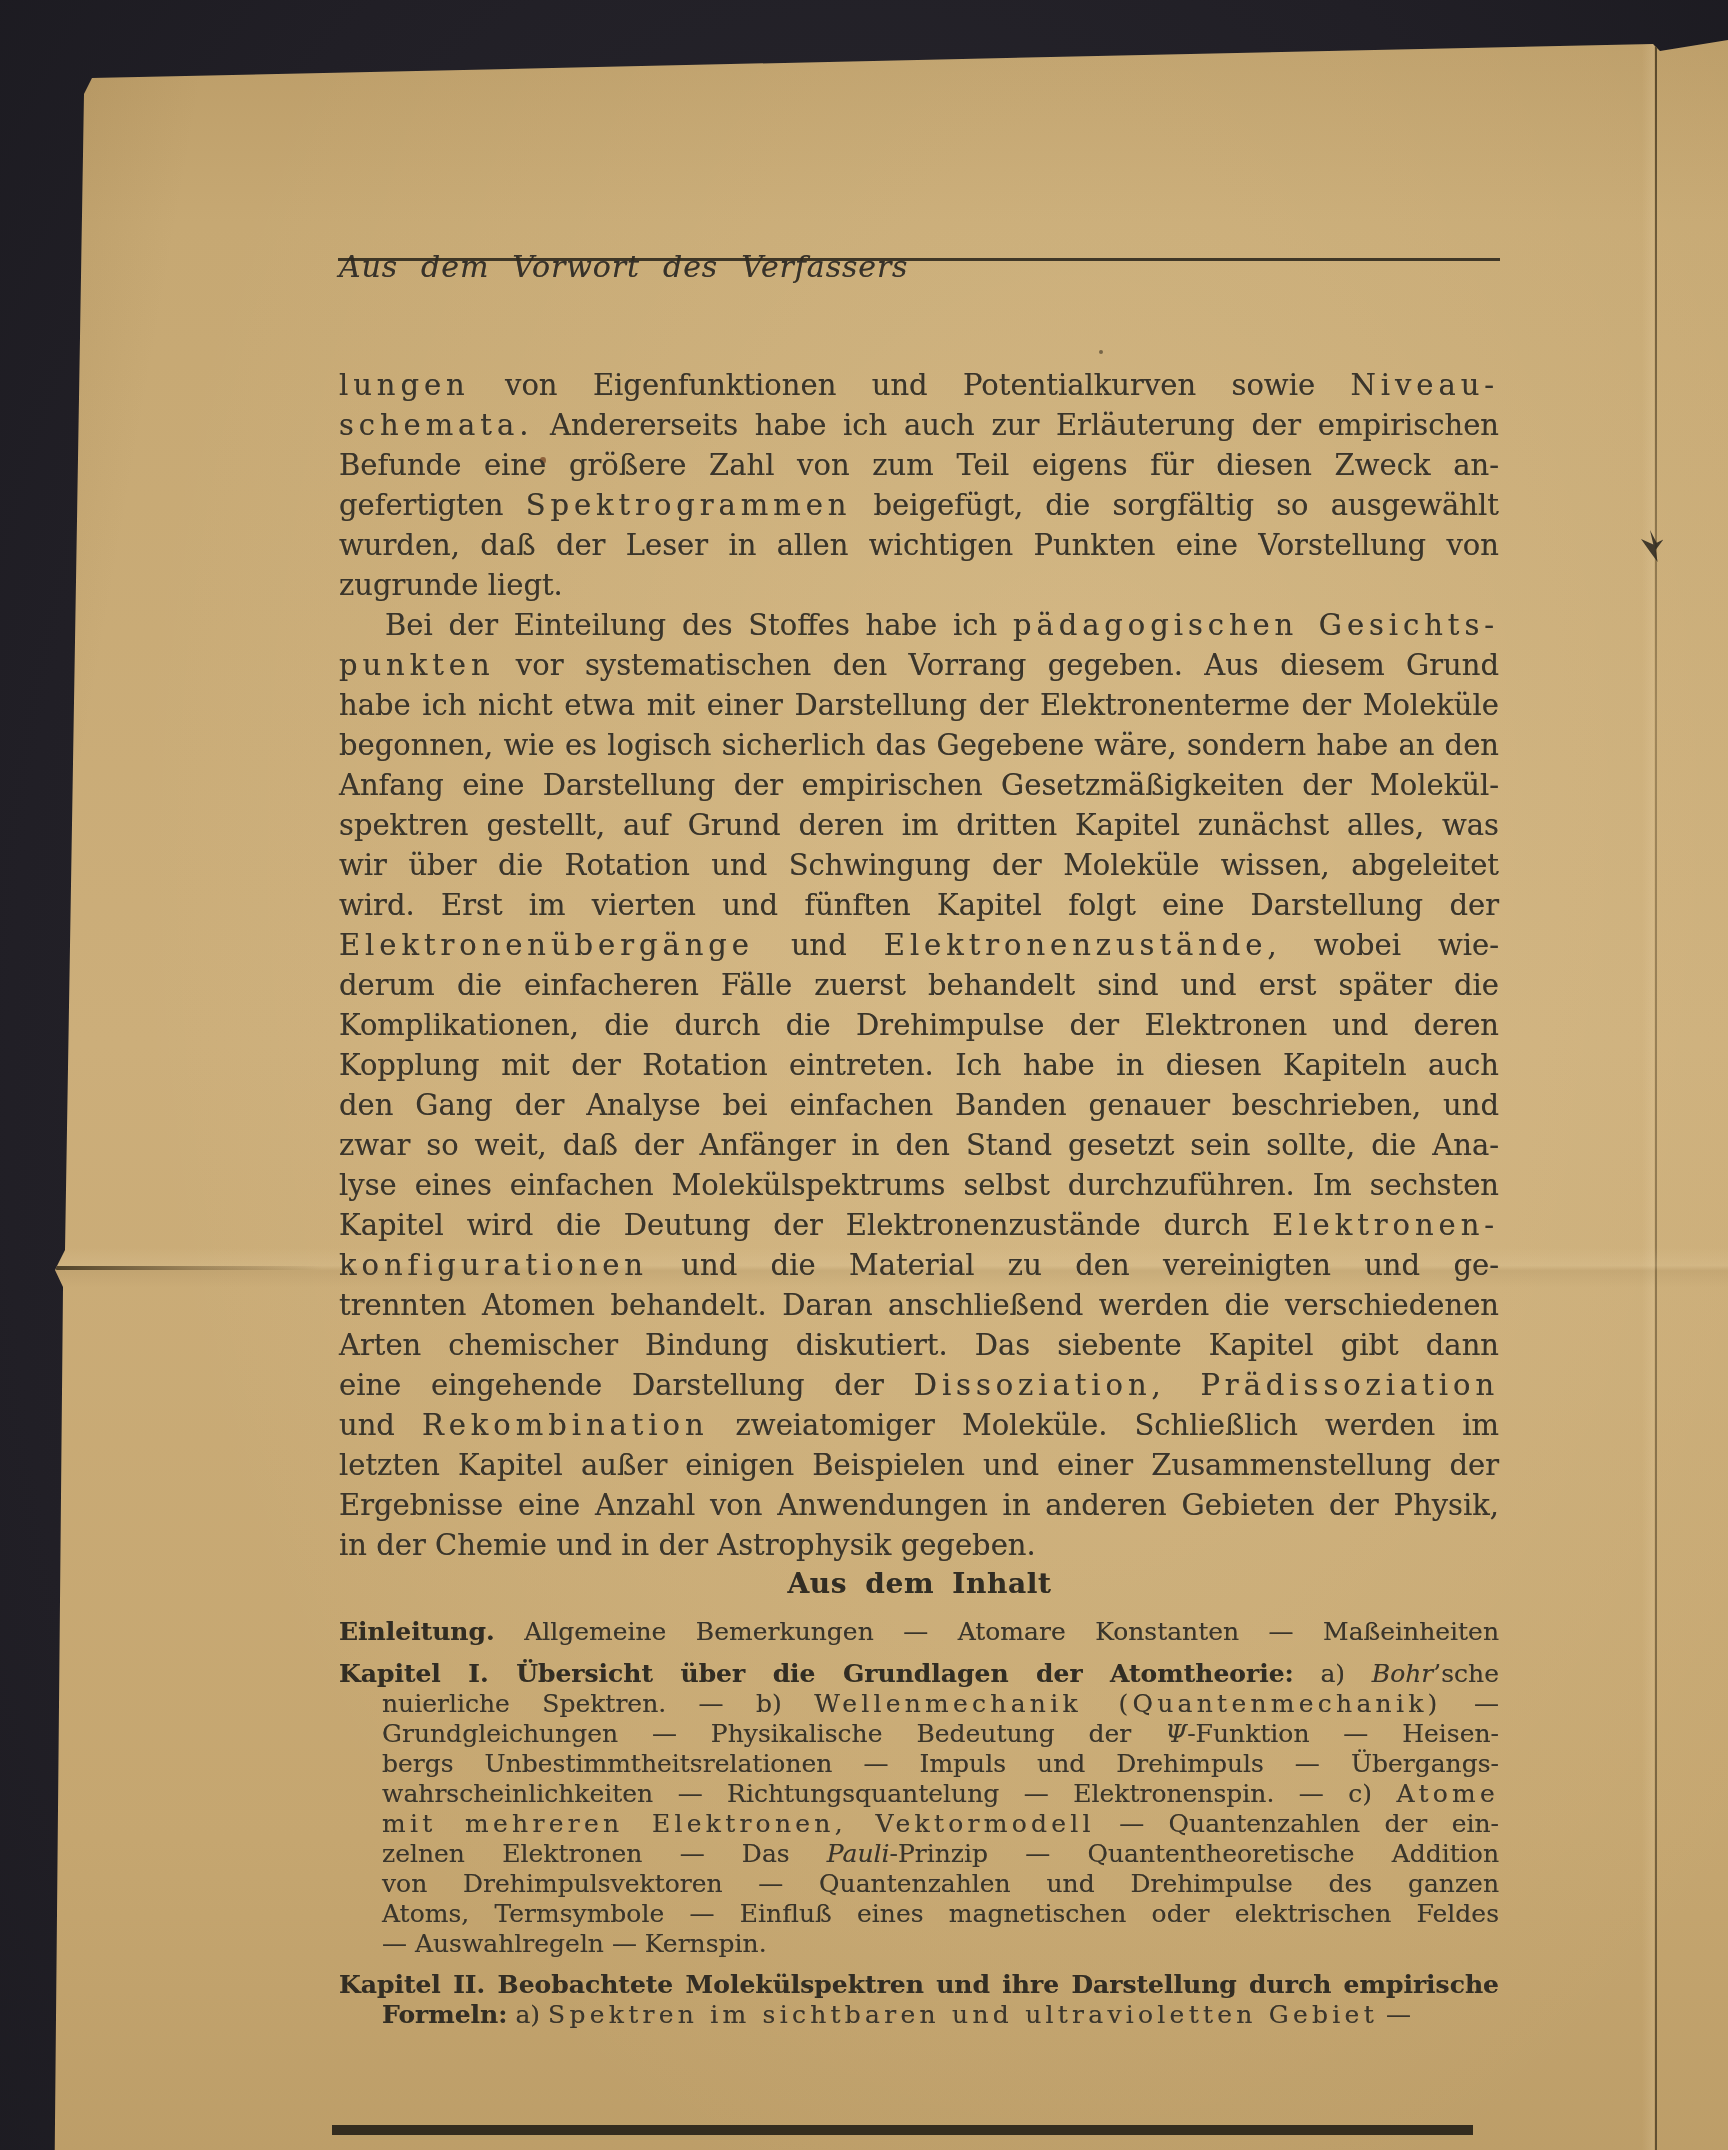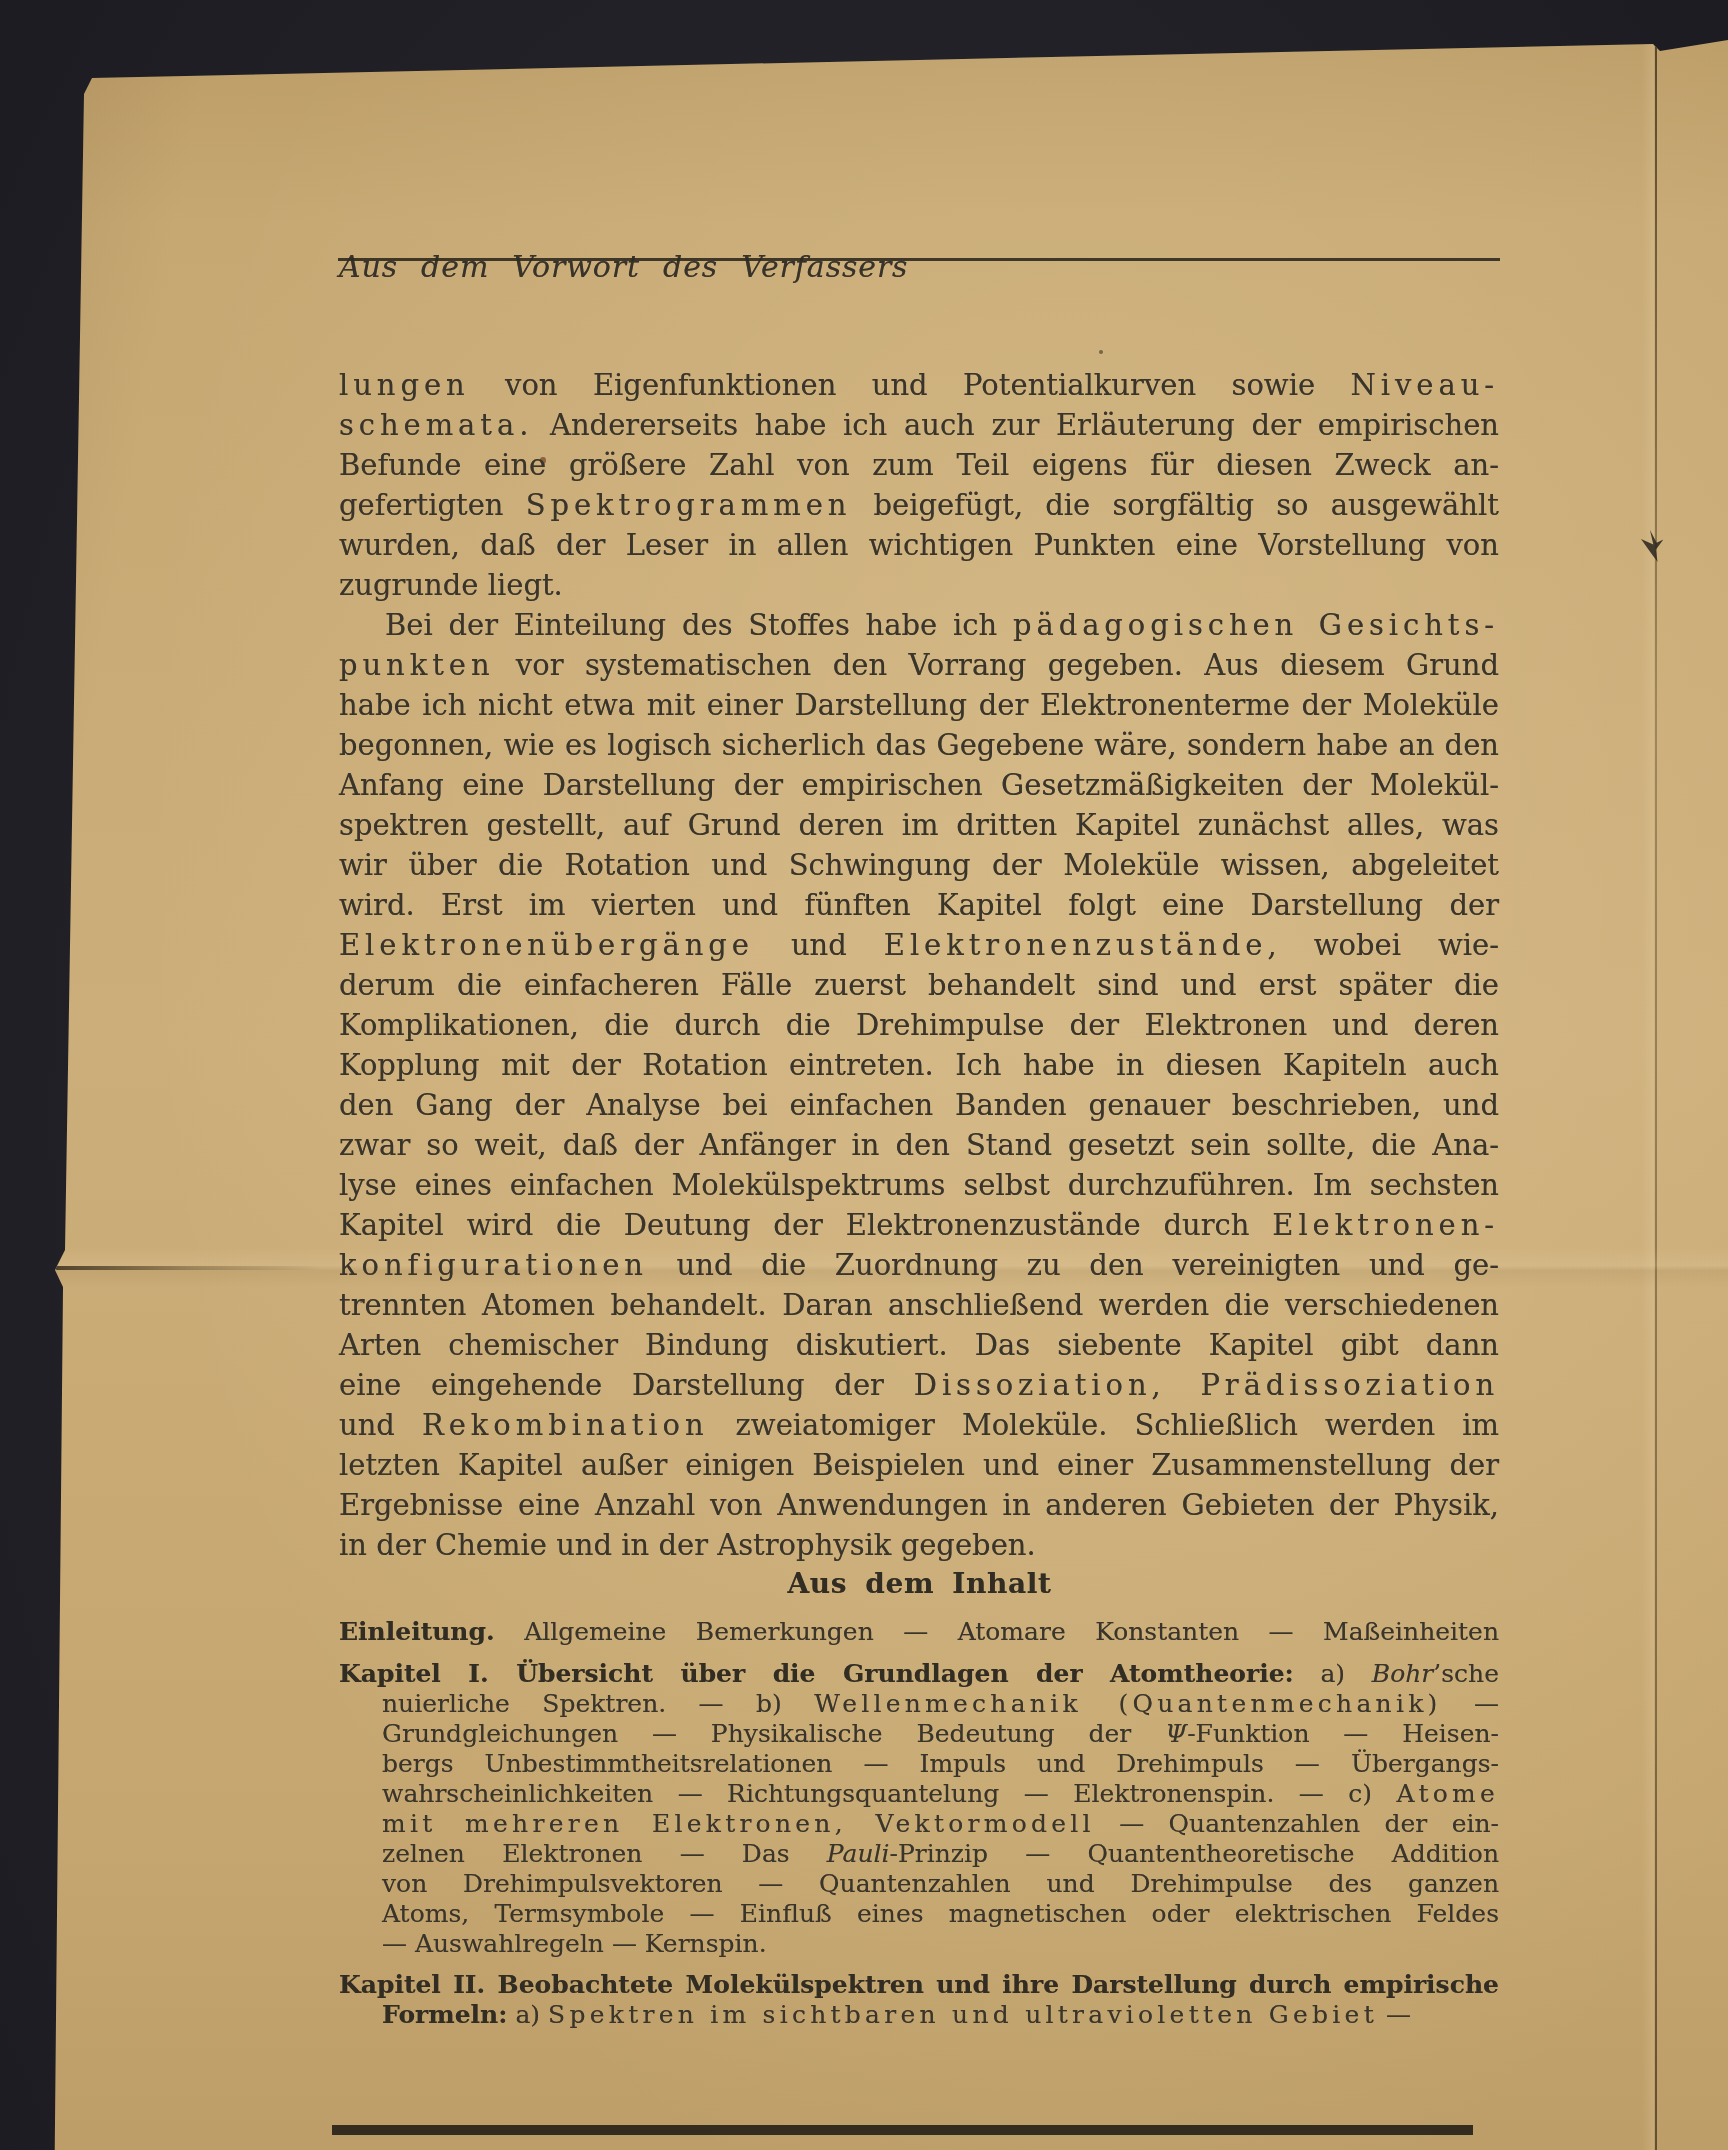--- a/index.html
+++ b/index.html
@@ -88,21 +88,21 @@
           <div class="tline"><span>wir über die Rotation und Schwingung der Moleküle wissen, abgeleitet</span></div>
           <div class="tline"><span>wird. Erst im vierten und fünften Kapitel folgt eine Darstellung der</span></div>
           <div class="tline"><span class="sp">Elektronenübergänge</span><span> und </span><span class="sp">Elektronenzustände</span><span>, wobei wie-</span></div>
           <div class="tline"><span>derum die einfacheren Fälle zuerst behandelt sind und erst später die</span></div>
           <div class="tline"><span>Komplikationen, die durch die Drehimpulse der Elektronen und deren</span></div>
           <div class="tline"><span>Kopplung mit der Rotation eintreten. Ich habe in diesen Kapiteln auch</span></div>
           <div class="tline"><span>den Gang der Analyse bei einfachen Banden genauer beschrieben, und</span></div>
           <div class="tline"><span>zwar so weit, daß der Anfänger in den Stand gesetzt sein sollte, die Ana-</span></div>
           <div class="tline"><span>lyse eines einfachen Molekülspektrums selbst durchzuführen. Im sechsten</span></div>
           <div class="tline"><span>Kapitel wird die Deutung der Elektronenzustände durch </span><span class="sp">Elektronen-</span></div>
-          <div class="tline"><span class="sp">konfigurationen</span><span> und die Zuordnung zu den vereinigten und ge-</span></div>
+          <div class="tline"><span class="sp">konfigurationen</span><span> und die Material zu den vereinigten und ge-</span></div>
           <div class="tline"><span>trennten Atomen behandelt. Daran anschließend werden die verschiedenen</span></div>
           <div class="tline"><span>Arten chemischer Bindung diskutiert. Das siebente Kapitel gibt dann</span></div>
           <div class="tline"><span>eine eingehende Darstellung der </span><span class="sp">Dissoziation, Prädissoziation</span></div>
           <div class="tline"><span>und </span><span class="sp">Rekombination</span><span> zweiatomiger Moleküle. Schließlich werden im</span></div>
           <div class="tline"><span>letzten Kapitel außer einigen Beispielen und einer Zusammenstellung der</span></div>
           <div class="tline"><span>Ergebnisse eine Anzahl von Anwendungen in anderen Gebieten der Physik,</span></div>
           <div class="tline tlast"><span>in der Chemie und in der Astrophysik gegeben.</span></div>
         </div>
     </div>
 

